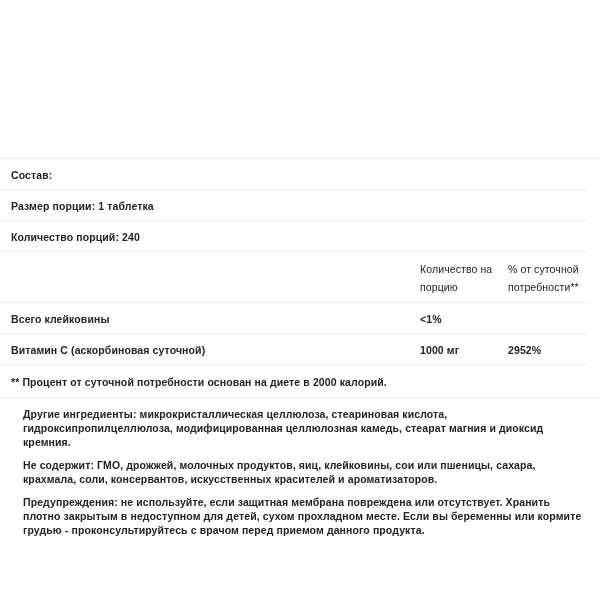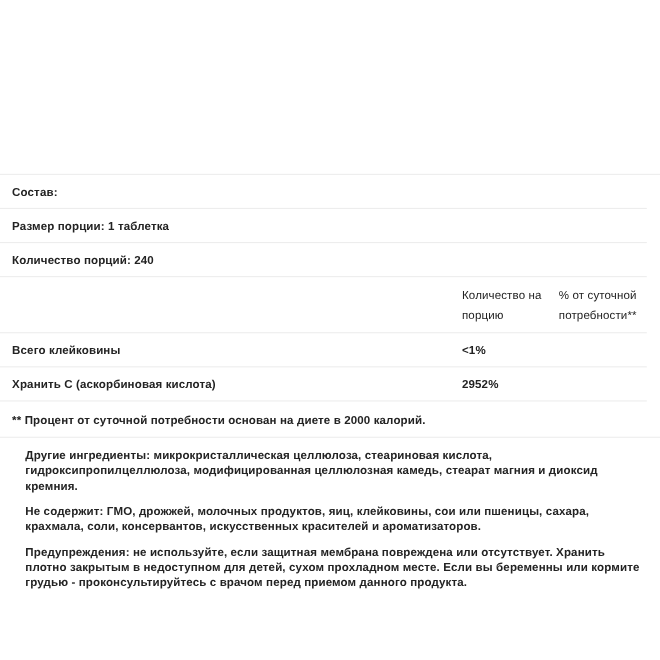--- a/index.html
+++ b/index.html
@@ -150,21 +150,24 @@
     </div>
     <div class="cell-dv">
       <span class="t">&lt;1%</span>
     </div>
   </div>
 
   <div class="rule"></div>
 
   <div class="srow">
     <div class="cell-name">
-      <span class="t">Хранить С (аскорбиновая кислота)</span>
+      <span class="t">Витамин С (аскорбиновая суточной)</span>
+    </div>
+    <div class="cell-amount">
+      <span class="t">1000 мг</span>
     </div>
     <div class="cell-dv">
       <span class="t">2952%</span>
     </div>
   </div>
 
   <div class="rule"></div>
 
   <div class="footnote">
     <span class="t">** Процент от суточной потребности основан на диете в 2000 калорий.</span>

